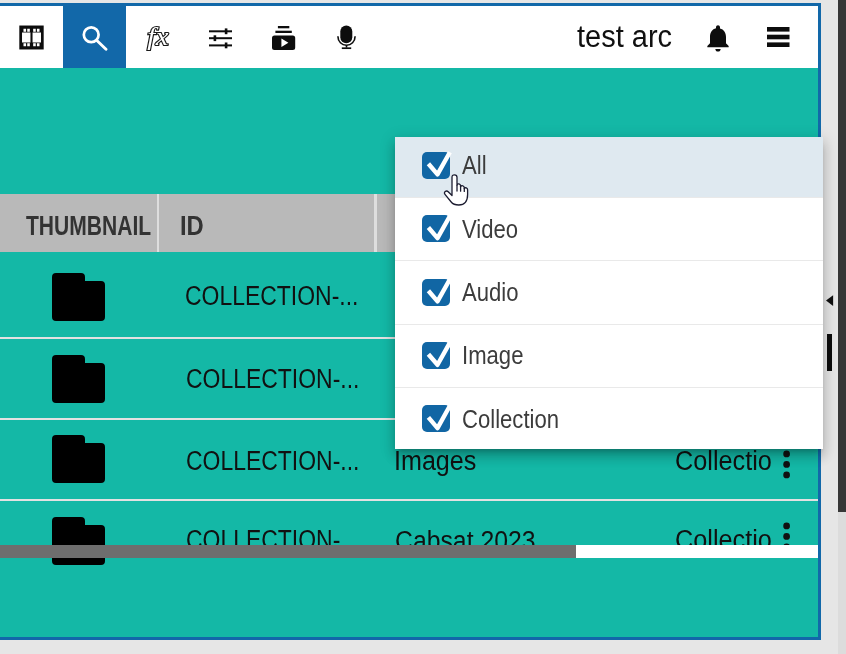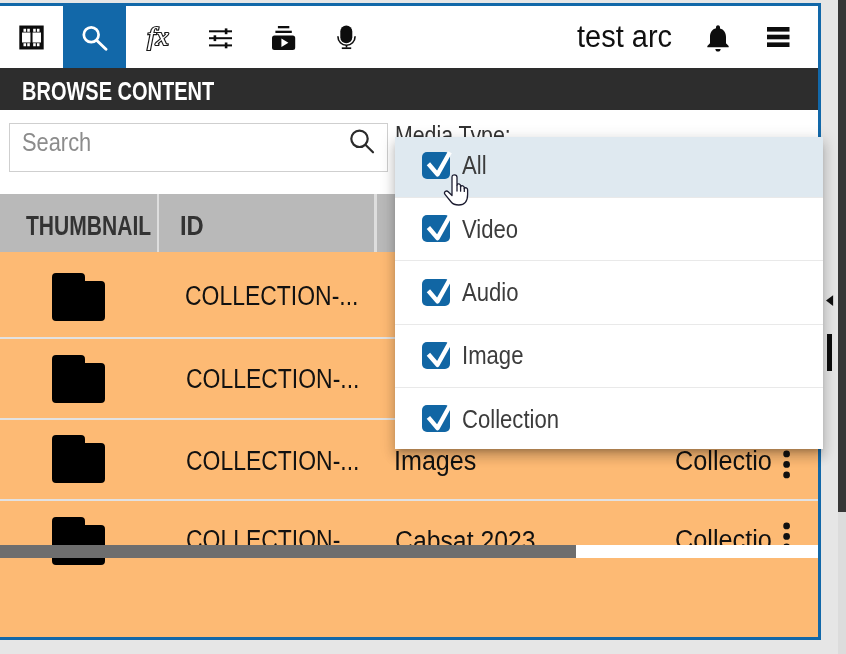--- a/index.html
+++ b/index.html
@@ -2,21 +2,21 @@
 <html><head>
 <meta charset="utf-8">
 <style>
   html,body{margin:0;padding:0;}
   body{width:846px;height:654px;overflow:hidden;background:#e6e6e6;
        font-family:"Liberation Sans",sans-serif;position:relative;}
   .abs{position:absolute;}
   .sx{display:inline-block;transform-origin:0 0;white-space:nowrap;position:absolute;}
   #panel{position:absolute;left:0;top:3px;width:818px;height:631px;
          border-top:3.5px solid #1268a9;border-right:3.5px solid #1268a9;
-         border-bottom:3.5px solid #1268a9;background:#fdba74;}
+         border-bottom:3.5px solid #1268a9;background:#14b8a6;}
   
   #toolbar{position:absolute;left:0;top:0;width:818px;height:62px;background:#fff;}
   .tab{position:absolute;top:0;width:63px;height:62px;display:flex;align-items:center;justify-content:center;}
   #tab-search{background:#1268a9;}
   
   #browsebar{position:absolute;left:0;top:62px;width:818px;height:42px;background:#2d2d2d;}
   
   #searchrow{position:absolute;left:0;top:104px;width:818px;height:83.5px;background:#fff;}
   #searchbox{position:absolute;left:9px;top:13px;width:377px;height:47px;border:1.5px solid #cfcfcf;}
   
@@ -102,32 +102,20 @@
     <svg class="abs" style="left:702px;top:15.5px" width="32" height="32" viewBox="0 0 24 24">
       <path fill="#0d0d0d" d="M12 22.2c1.1 0 2-.9 2-2h-4c0 1.1.89 2 2 2zm6-6v-5c0-3.07-1.64-5.64-4.5-6.32V4c0-.83-.67-1.5-1.5-1.5s-1.5.67-1.5 1.5v.68C7.63 5.36 6 7.92 6 11v5l-2 2v1h16v-1l-2-2z"></path>
     </svg>
     <svg class="abs" style="left:767.3px;top:21.4px" width="23" height="21" viewBox="0 0 23 21">
       <g fill="#0d0d0d">
         <rect x="0" y="0" width="22.5" height="4.6"></rect>
         <rect x="0" y="7.7" width="22.5" height="4.6"></rect>
         <rect x="0" y="15.4" width="22.5" height="4.6"></rect>
       </g>
     </svg>
-  </div>
-  <div id="browsebar">
-    <span class="sx" style="left:21.9px;top:8.7px;font-size:25px;font-weight:bold;color:#fff;transform:scaleX(.80)">BROWSE CONTENT</span>
-  </div>
-  <div id="searchrow">
-    <div id="searchbox"></div>
-    <span class="sx" style="left:22.4px;top:16.5px;font-size:26px;color:#8c8c8c;transform:scaleX(.84)">Search</span>
-    <svg class="abs" style="left:348.5px;top:18px" width="26" height="26" viewBox="0 0 26 26">
-      <circle cx="10.5" cy="10.8" r="8.2" fill="none" stroke="#2b2b2b" stroke-width="2.2"></circle>
-      <line x1="16.4" y1="16.7" x2="24" y2="24.3" stroke="#2b2b2b" stroke-width="2.2" stroke-linecap="round"></line>
-    </svg>
-    <span class="sx" style="left:395px;top:9.5px;font-size:26px;color:#333;transform:scaleX(.82)">Media Type:</span>
   </div>
   <div id="thead"></div>
   <span class="sx" style="left:26px;top:205px;font-size:27px;font-weight:bold;color:#333;transform:scaleX(.78)">THUMBNAIL</span>
   <span class="sx" style="left:179.6px;top:205px;font-size:27px;font-weight:bold;color:#333;transform:scaleX(.88)">ID</span>
   <div class="vdiv" style="left:157px;width:1.5px"></div>
   <div class="vdiv" style="left:374px;width:2.5px"></div>
 
   <div class="rowline" style="top:331px"></div>
   <div class="rowline" style="top:412px"></div>
   <div class="rowline" style="top:493px"></div>

